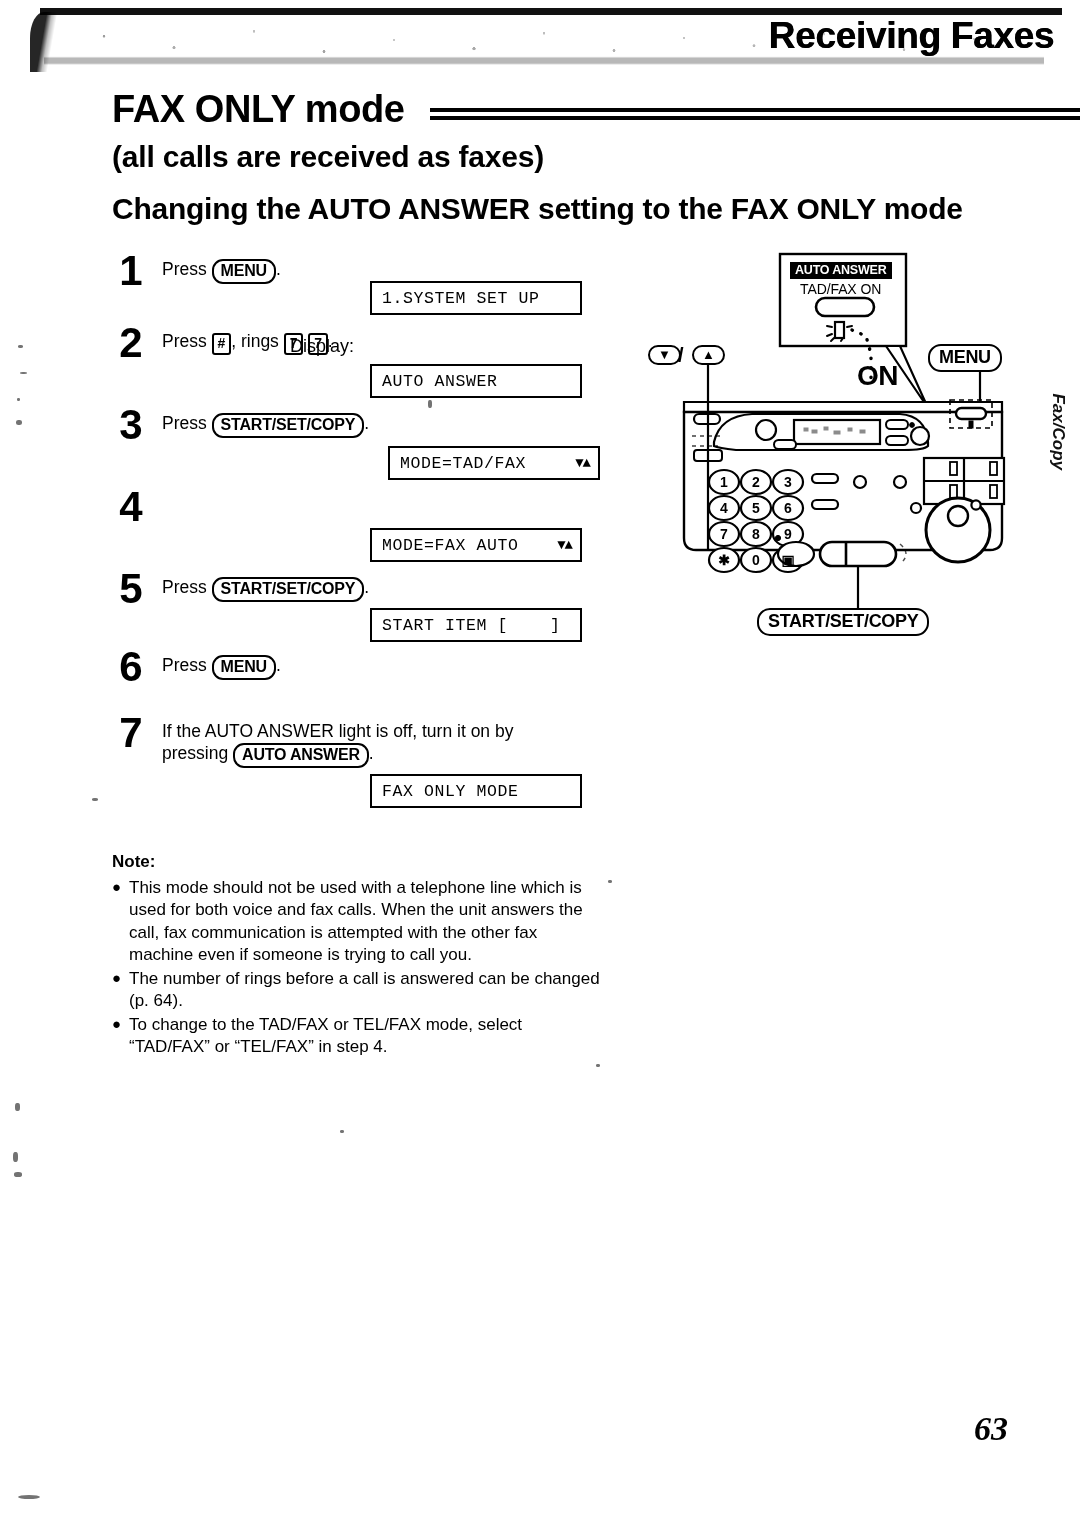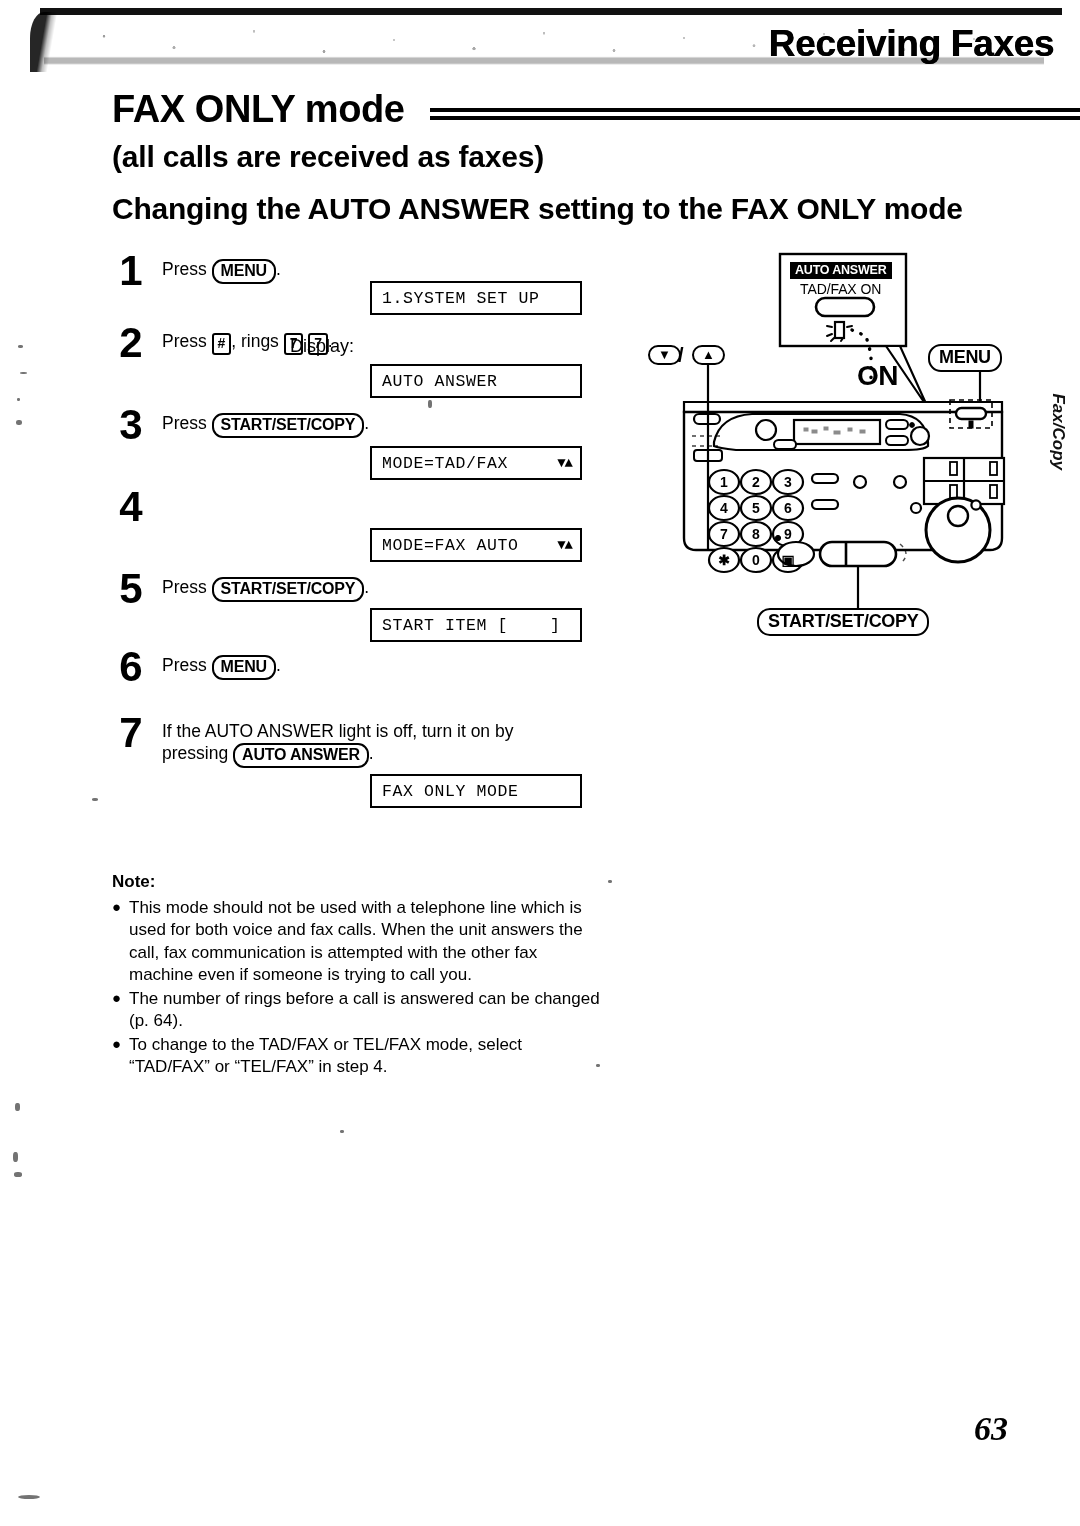--- a/index.html
+++ b/index.html
@@ -65,21 +65,21 @@
     top: 4px;
     width: 34px;
     height: 60px;
     background: linear-gradient(100deg, rgba(0,0,0,.85) 0 38%, rgba(0,0,0,.25) 50%, rgba(0,0,0,0) 62%);
     border-top-left-radius: 14px 26px;
     filter: blur(.3px);
   }
   .header-title {
     position: absolute;
     right: 8px;
-    top: 15px;
+    top: 7px;
     font-size: 37px;
     font-weight: bold;
     letter-spacing: -0.3px;
     white-space: nowrap;
     text-shadow: 0.6px 0 0 #000;
   }
 
   
   .title-row {
     position: absolute;
@@ -226,21 +226,20 @@
   .note {
     position: absolute;
     left: 112px;
     top: 852px;
     width: 490px;
   }
   .note-head {
     font-size: 17px;
     font-weight: bold;
     margin-bottom: 5px;
-    margin-top: 20px;
   }
   .note-item {
     position: relative;
     padding-left: 17px;
     font-size: 17px;
     line-height: 1.32;
     margin-bottom: 1px;
   }
   .note-item .bullet {
     position: absolute;
@@ -393,21 +392,21 @@
     </div>
 
     <div class="step" style="height:82px;">
       <div class="step-num">3</div>
       <div class="step-body">
         <div class="step-text">
           <span>Press</span>
           <span class="keycap">START/SET/COPY</span><span>.</span>
         </div>
       </div>
-      <div class="lcd-wrap" style="left:262px; top:40px;">
+      <div class="lcd-wrap" style="left:280px; top:40px;">
         <div class="lcd">
           <span class="lcd-text">MODE=TAD/FAX</span>
           <span class="lcd-arrows">▼▲</span>
         </div>
       </div>
     </div>
 
     <div class="step" style="height:82px;">
       <div class="step-num">4</div>
       <div class="lcd-wrap" style="left:262px; top:40px;">

